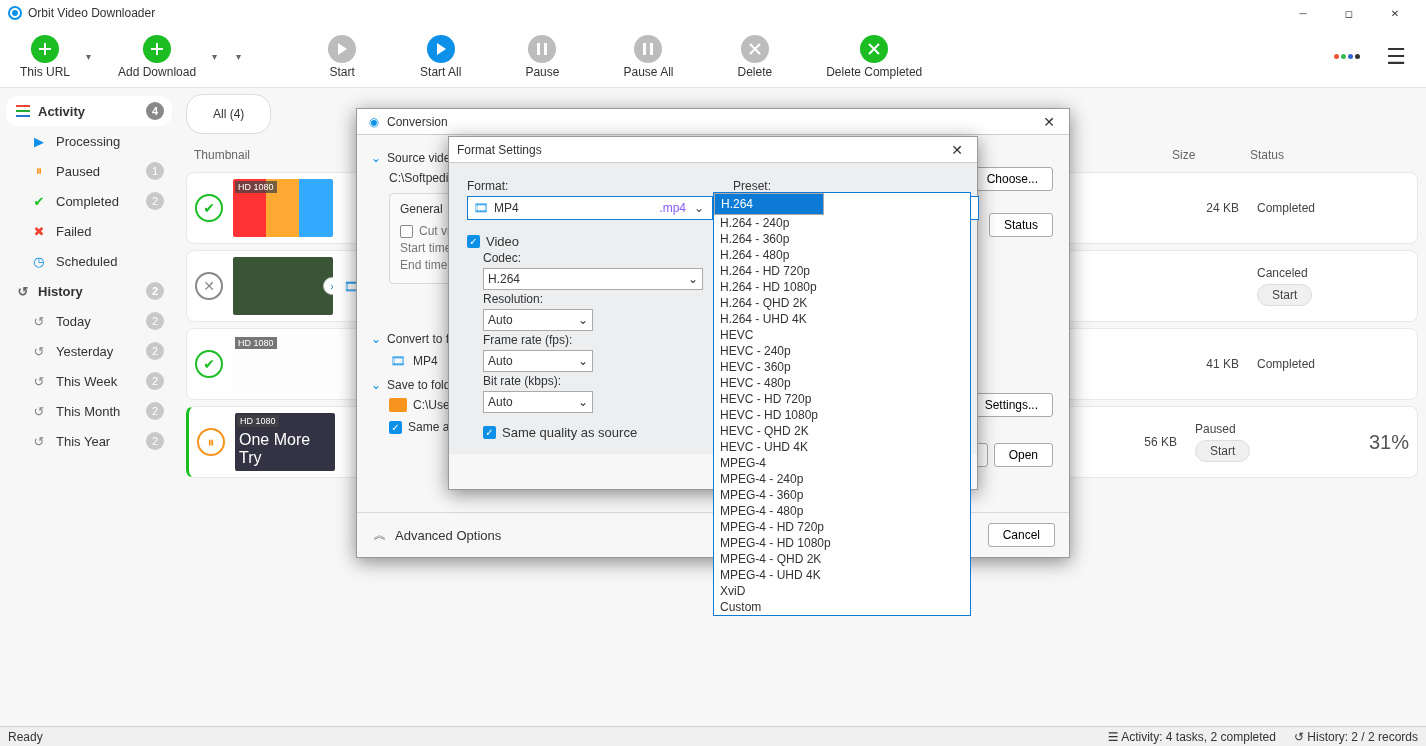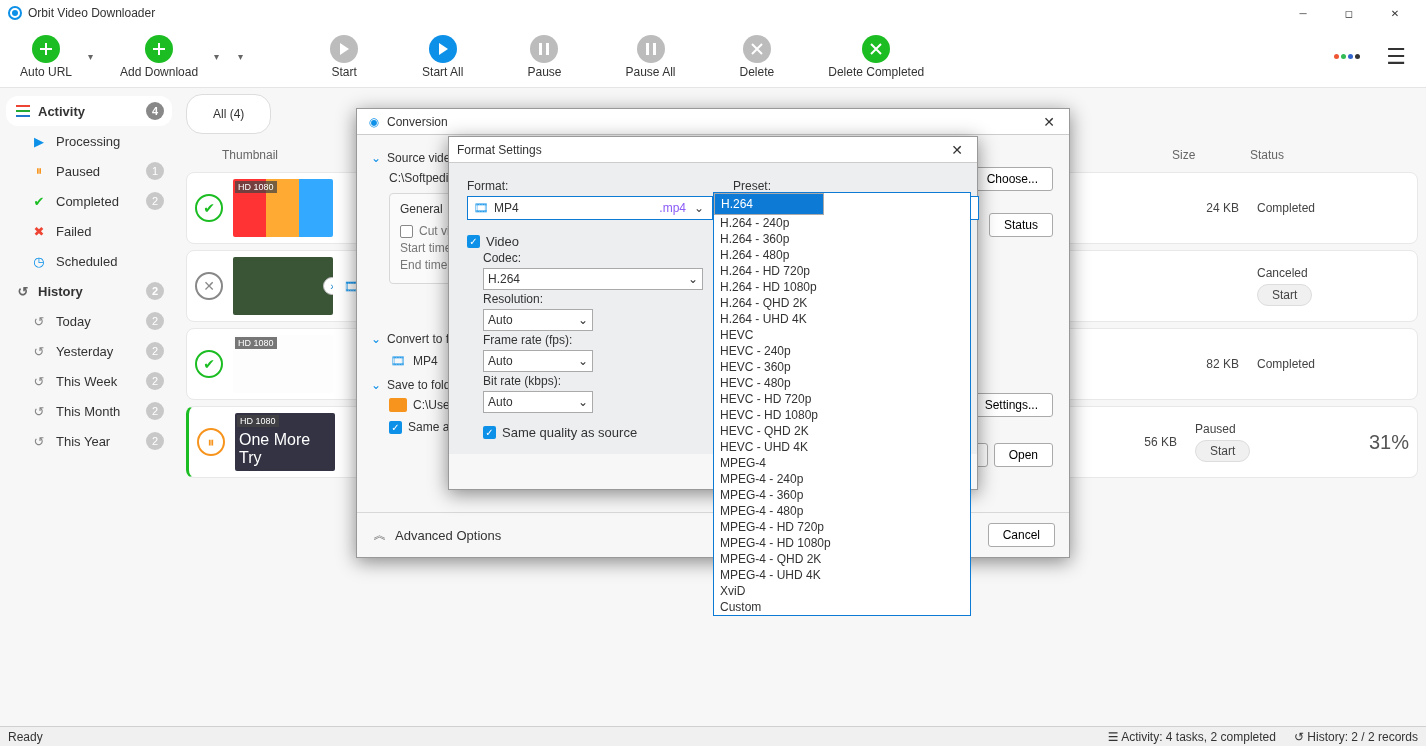--- a/index.html
+++ b/index.html
@@ -38,21 +38,21 @@
 .badge { margin-left:auto; background:#c8c8c8; color:#fff; border-radius:50%; width:18px; height:18px; font-size:11px; display:flex; align-items:center; justify-content:center; }
 .pill { background:#fff; border-radius:12px; }
 
 
 .scope { display:flex; gap:8px; padding:6px 8px; }
 .scope-btn { background:#fff; border:1px solid #ddd; border-radius:16px; padding:12px 26px; font-size:12px; }
 
 
 .tasks { padding:4px 8px; }
 .thead { display:flex; font-size:12px; color:#666; padding:4px 8px; gap:18px; }
-.thead .c-thumb{width:100px;margin-left:28px;} .thead .c-size{margin-left:auto;width:60px;} .thead .c-status{width:160px;}
+.thead .c-thumb{width:100px;} .thead .c-size{margin-left:auto;width:60px;} .thead .c-status{width:160px;}
 .trow { display:flex; align-items:center; background:#fff; border:1px solid #e8e8e8; border-radius:8px; margin:6px 0; padding:6px 8px; height:72px; gap:10px; }
 .trow .ricon { width:28px; height:28px; border-radius:50%; border:2px solid; display:flex; align-items:center; justify-content:center; font-size:14px; }
 .ricon.ok{border-color:#1bbd23;color:#1bbd23;} .ricon.cancel{border-color:#888;color:#888;} .ricon.pause{border-color:#f7941d;color:#f7941d;}
 .thumb { width:100px; height:58px; background:#888; border-radius:2px; position:relative; color:#fff; font-size:9px; overflow:hidden; }
 .thumb .tag{position:absolute; top:2px; left:2px; background:#444b; padding:1px 3px; font-size:9px;}
 .thumb.th1{background:linear-gradient(90deg,#f33 0 33%,#fa3 0 66%,#3af 0);} 
 .thumb.th2{background:#3a5536;}
 .thumb.th3{background:#fdfdfd;}
 .thumb.th4{background:#334;}
 .thumb .txt{position:absolute;bottom:4px;left:4px;font-size:16px;}
@@ -111,21 +111,21 @@
   </div>
 </div>
 
 <div class="toolbar">
   <div class="tbtn green">
     <div class="ci">
         <svg width="14" height="14">
           <path d="M7 1v12M1 7h12" stroke="#fff" stroke-width="2"></path>
         </svg>
       </div>
-    <span>Auto URL</span>
+    <span>This URL</span>
   </div>
   <div class="caret">▾</div>
   <div class="tbtn green">
     <div class="ci">
         <svg width="14" height="14">
           <path d="M7 1v12M1 7h12" stroke="#fff" stroke-width="2"></path>
         </svg>
       </div>
     <span>Add Download</span>
   </div>
@@ -295,21 +295,21 @@
           <div>Canceled</div>
           <div class="mini-btn" style="display:inline-block;margin:4px 0 0">Start</div>
         </div>
       </div>
 
       <div class="trow">
         <div class="ricon ok">✔</div>
         <div class="thumb th3">
             <div class="tag">HD 1080</div>
           </div>
-        <div class="size">82 KB</div>
+        <div class="size">41 KB</div>
         <div class="status">Completed</div>
       </div>
 
       <div class="trow" style="border-left:3px solid #1bbd23">
         <div class="ricon pause">⏸</div>
         <div class="thumb th4">
             <div class="tag">HD 1080</div>
             <div class="txt">One More Try</div>
           </div>
         <div class="size">56 KB</div>

